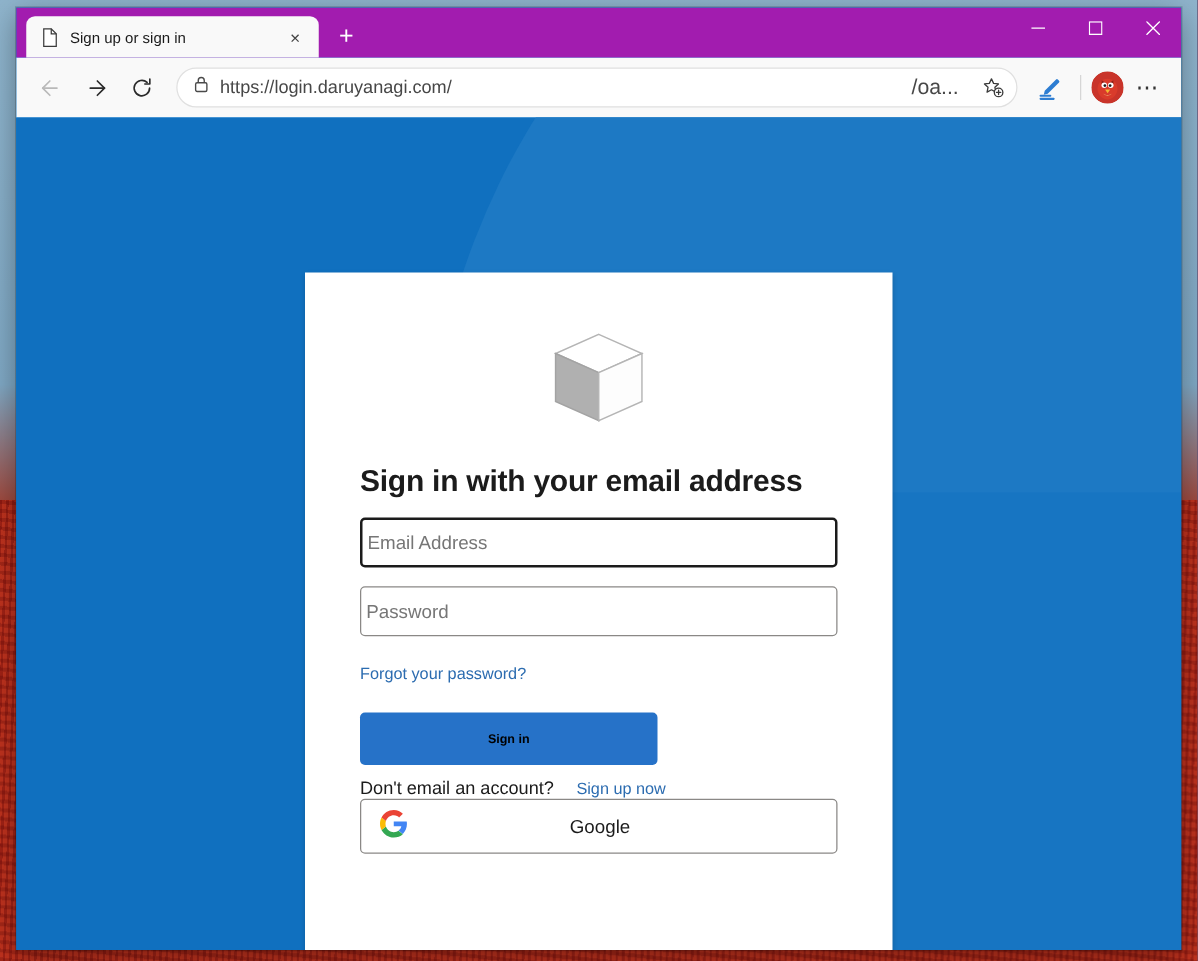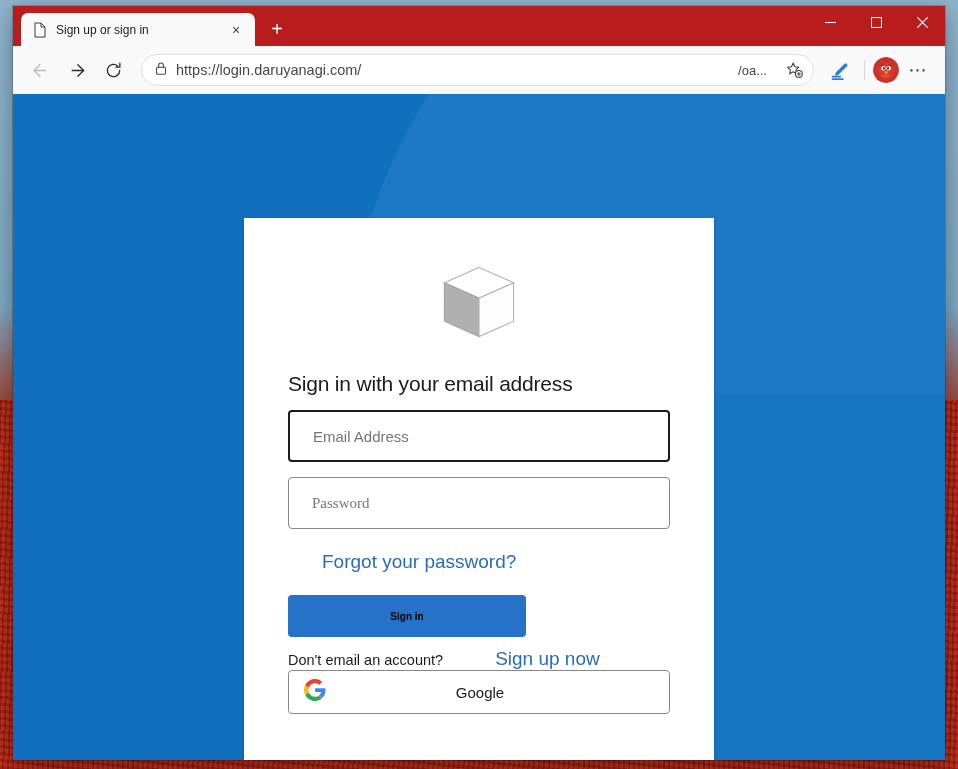--- a/index.html
+++ b/index.html
@@ -43,21 +43,21 @@
     height: 754px;
     background: #0078d4;
     box-shadow: 0 0 0 1px rgba(0,0,0,.18), 0 6px 22px rgba(0,0,0,.35);
     overflow: hidden;
   }
 
   
   #title-bar {
     position: relative;
     height: 40px;
-    background: #b91c1c;
+    background: #a21caf;
     display: flex;
     align-items: flex-end;
   }
   .tab-strip { display: flex; align-items: flex-end; padding-left: 8px; height: 100%; }
 
   .browser-tab {
     position: relative;
     display: flex;
     align-items: center;
     gap: 9px;
@@ -147,21 +147,21 @@
   #url-text {
     flex: 1 1 auto;
     font-size: 14.5px;
     color: #474747;
     white-space: nowrap;
     overflow: hidden;
     min-width: 0;
   }
   #url-tail {
     flex: 0 0 auto;
-    font-size: 13px;
+    font-size: 17px;
     color: #474747;
     padding-right: 4px;
     white-space: nowrap;
   }
   .addr-action {
     width: 30px; height: 28px;
     flex: 0 0 auto;
     display: flex; align-items: center; justify-content: center;
     border-radius: 4px;
     cursor: default;
@@ -236,54 +236,53 @@
   }
 
   #logo-cube {
     margin: 36px auto 0;
     width: 96px;
     height: 96px;
     display: block;
   }
 
   .section-heading {
-    font-size: 21px;
-    font-weight: 400;
+    font-size: 24px;
+    font-weight: 700;
     color: #1b1b1b;
     margin-top: 22px;
     margin-bottom: 14px;
     letter-spacing: -.2px;
   }
 
   .text-input {
     width: 100%;
-    height: 52px;
+    height: 40px;
     border: 1px solid #8a8886;
     border-radius: 4px;
-    padding: 0 23px;
+    padding: 0 4px;
     font-size: 15px;
     font-family: "Liberation Sans", sans-serif;
     color: #1b1b1b;
     background: #fff;
     outline: none;
     display: block;
   }
   .text-input::placeholder { color: #767676; }
   .text-input.focused {
     border: 2px solid #1b1b1b;
   }
-  #password-input { margin-top: 15px; font-family: Liberation Serif, serif; }
+  #password-input { margin-top: 15px; }
 
   .link {
     display: inline-block;
     color: #2c6cb0;
-    font-size: 19px;
+    font-size: 13px;
     text-decoration: none;
     cursor: default;
-    margin-left: 34px;
   }
   #forgot-password { margin-top: 22px; }
 
   #signin-button {
     display: block;
     width: 238px;
     height: 42px;
     margin-top: 22px;
     background: #2672c8;
     color: #000000;

